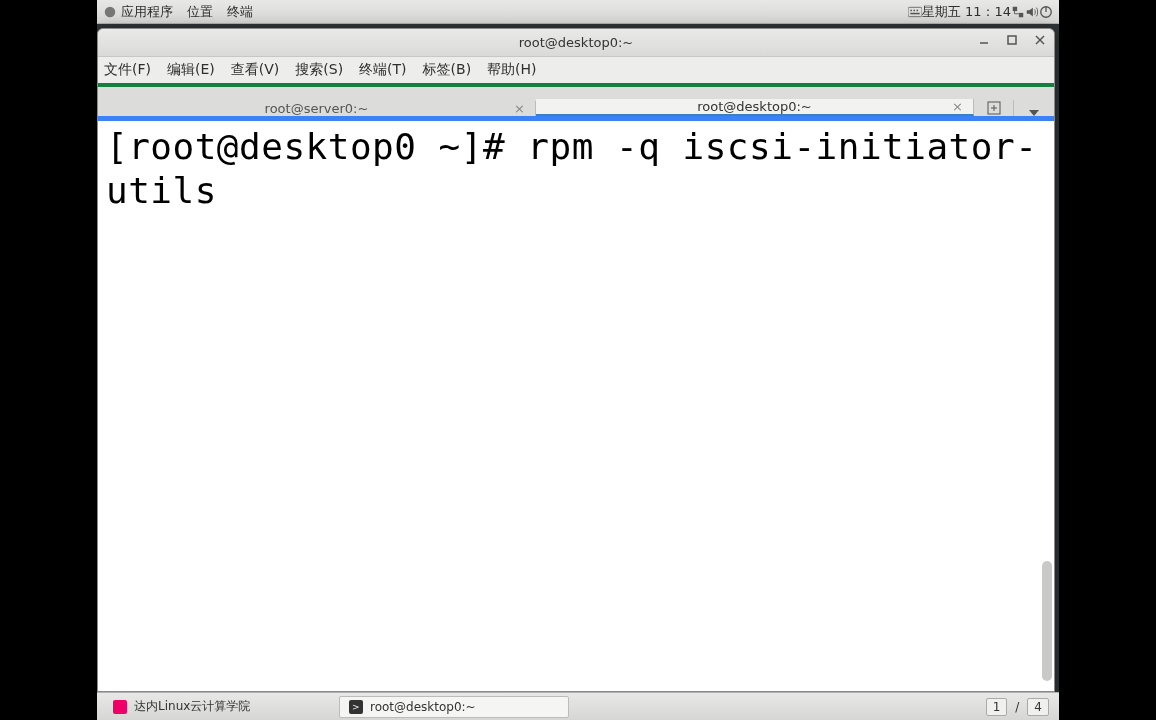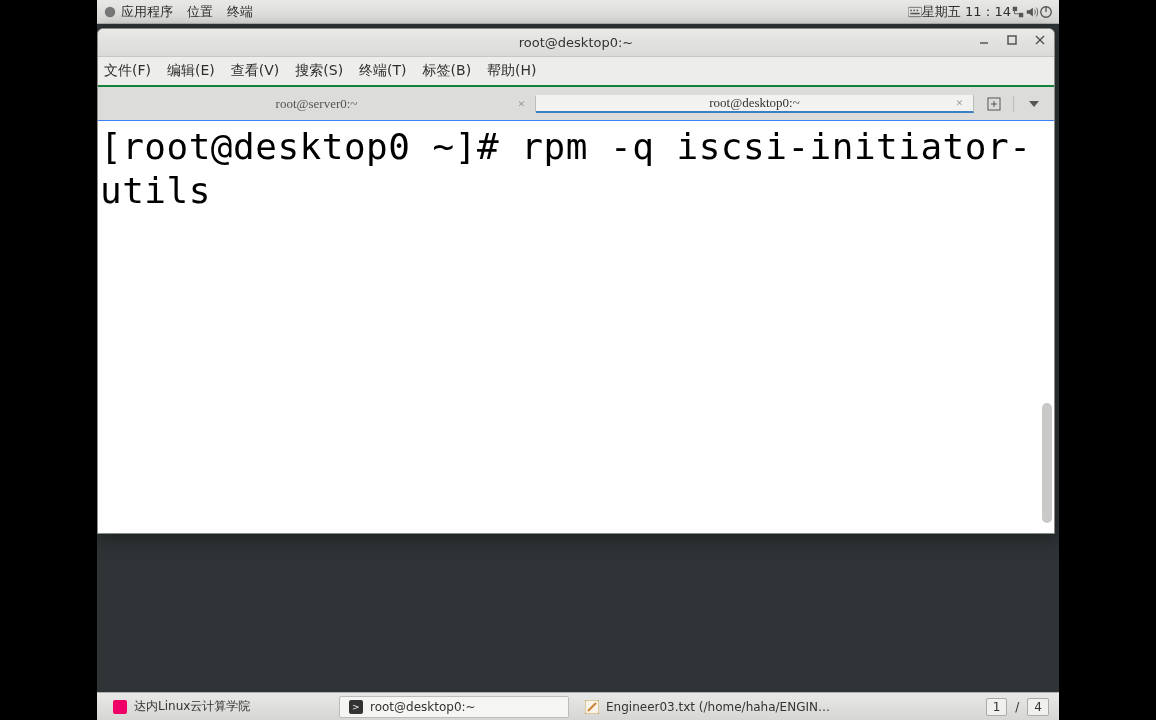--- a/index.html
+++ b/index.html
@@ -52,36 +52,35 @@
   position: relative;
   border-radius: 6px 6px 0 0;
   font-size: 13px;
   color: #333;
 }
 .win-btns { position: absolute; right: 6px; top: 3px; display: flex; gap: 12px; }
 .win-btn { width: 16px; height: 16px; display:flex; align-items:center; justify-content:center; color:#555; font-size:12px; cursor:pointer; }
 .menubar {
   height: 30px;
   background: #ededeb;
-  border-bottom: 2px solid #15803d;
+  border-bottom: 4px solid #15803d;
   display: flex;
   align-items: center;
   padding: 0 6px;
   gap: 16px;
   font-size: 14px;
   color: #2e2e2e;
 }
 .menubar-item { cursor: pointer; }
 .tabbar {
   height: 34px;
   background: #dcdcda;
   display: flex;
-  align-items: center;
-  border-bottom: 1px solid #3b82f6;
-  font-family: Liberation Serif, serif;
+  align-items: flex-end;
+  border-bottom: 5px solid #3b82f6;
 }
 .tab {
   flex: 1;
   display: flex;
   align-items: center;
   justify-content: center;
   position: relative;
   font-size: 13px;
   color: #555;
   border-right: 1px solid #bcbcba;
@@ -90,22 +89,22 @@
 .tab.active {
   background: #f2f2f0;
   color: #333;
   border-bottom: 2px solid #3b7fc4;
 }
 .tab .close { position:absolute; right:10px; color:#888; font-size:13px; cursor:pointer;}
 .tab-extra { width: 40px; display:flex; align-items:center; justify-content:center; color:#555; border-right:1px solid #bcbcba;}
 .tab-extra.last { border-right:none; }
 .terminal-area {
   background: #fff;
-  height: 412px;
-  padding: 4px 2px;
+  height: 570px;
+  padding: 4px 8px;
   font-family: "DejaVu Sans Mono","Courier New",monospace;
   font-size: 36px;
   line-height: 1.22;
   color: #000;
   overflow: hidden;
   word-break: break-all;
   letter-spacing: 0.5px;
   position: relative;
 }
 .terminal-area pre { white-space: pre-wrap; font-family: inherit; }
@@ -286,29 +285,20 @@
     </div>
     <div class="task-item active">
       <span class="task-icon">
         <svg width="14" height="14" viewBox="0 0 14 14">
             <rect width="14" height="14" rx="2" fill="#333"></rect>
             <text x="3" y="10" font-size="9" fill="#eee">&gt;</text>
           </svg>
       </span>
       <span>root@desktop0:~</span>
     </div>
-    <div class="task-item">
-      <span class="task-icon">
-        <svg width="14" height="14" viewBox="0 0 14 14">
-            <rect width="14" height="14" rx="2" fill="#f7f3e8" stroke="#c0a050"></rect>
-            <path d="M3 11L11 3" stroke="#d08030" stroke-width="2"></path>
-          </svg>
-      </span>
-      <span>Engineer03.txt (/home/haha/ENGIN…</span>
-    </div>
     <div class="task-pager">
       <span class="pager-box">1</span>
       <span>/</span>
       <span class="pager-box">4</span>
     </div>
   </div>
 
 </div>
 
 </body></html>

